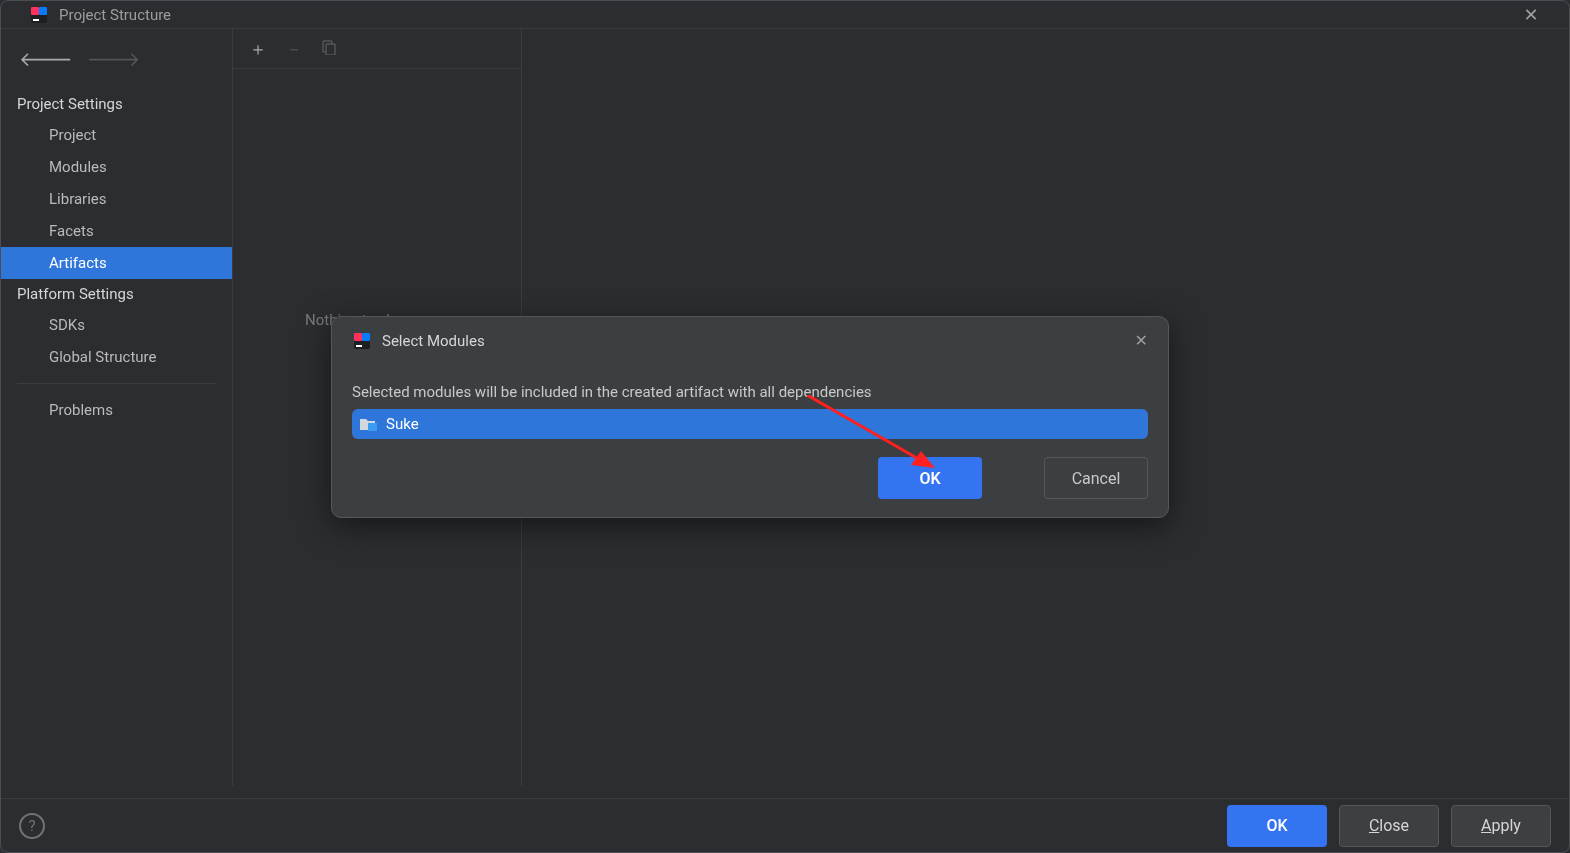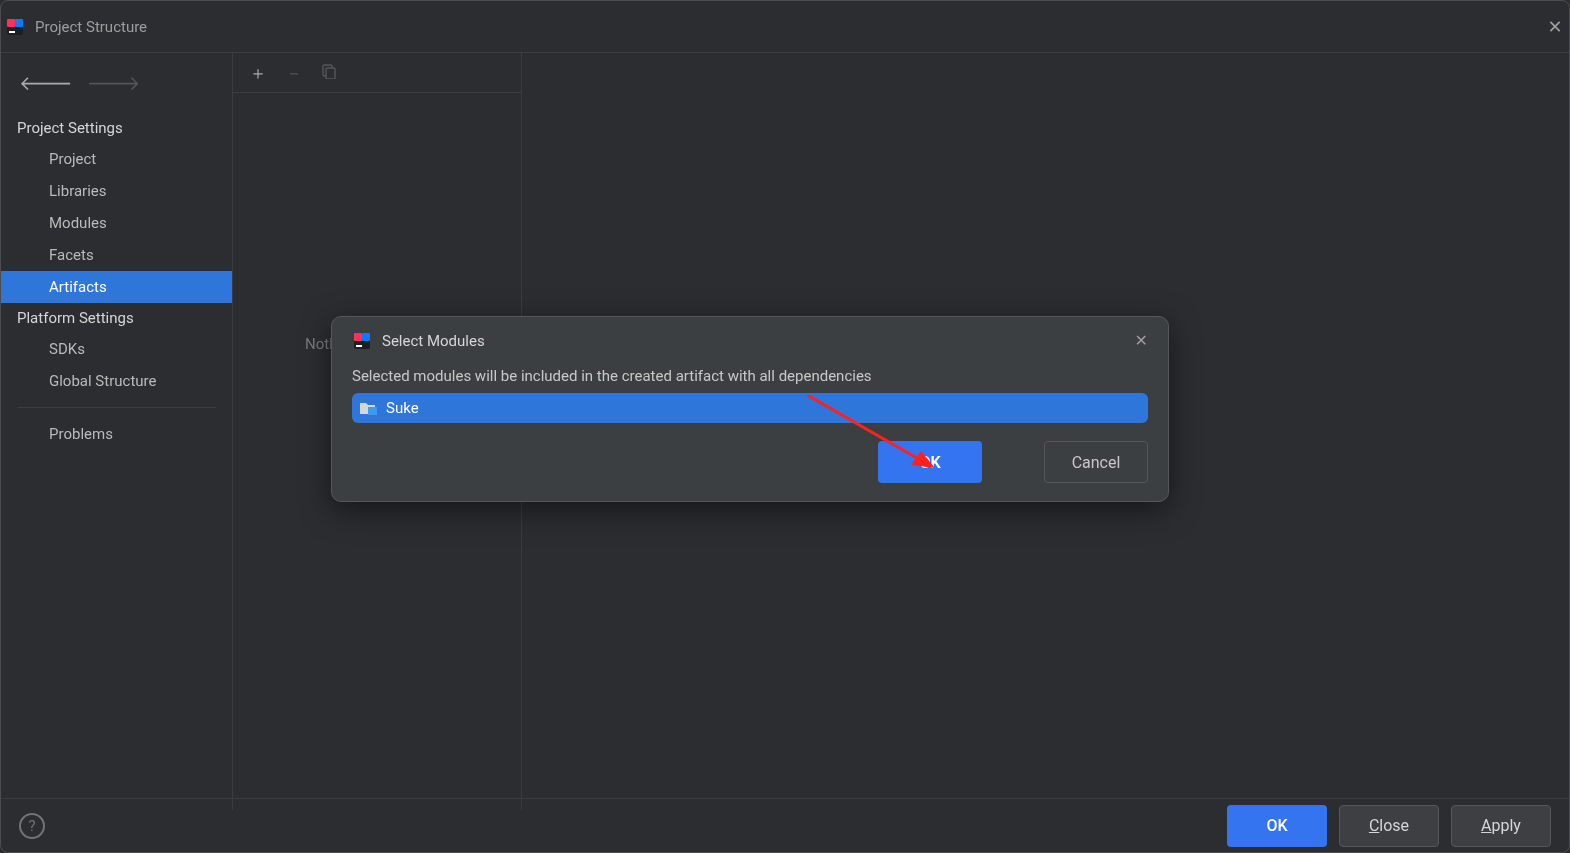--- a/index.html
+++ b/index.html
@@ -13,24 +13,24 @@
       color: #bababa;
       width: 1570px;
       height: 853px;
       overflow: hidden;
       position: relative;
       font-size: 14px;
       border: 1px solid #4a4d52;
       border-radius: 8px;
     }
     .titlebar {
-      height: 52px;
-      display: flex;
-      align-items: center;
-      padding: 0 4px;
+      height: 28px;
+      display: flex;
+      align-items: center;
+      padding: 0 28px;
       border-bottom: 1px solid #3a3c3f;
       justify-content: space-between;
     }
     .titlebar-left {
       display: flex;
       align-items: center;
       gap: 10px;
     }
     .app-icon {
       width: 20px;
@@ -188,21 +188,21 @@
       width: 838px;
       background: #3c3f41;
       border: 1px solid #555759;
       border-radius: 10px;
       box-shadow: 0 8px 30px rgba(0,0,0,0.5);
       padding: 14px 20px 18px;
     }
     .modal-header {
       display: flex;
       justify-content: space-between;
-      margin-bottom: 16px;
+      margin-bottom: 32px;
     }
     .modal-header-left {
       display: flex;
       align-items: center;
       gap: 10px;
     }
     .modal-title {
       color: #d6d6d6;
       font-size: 15px;
     }
@@ -281,22 +281,22 @@
 
 <div class="main-area">
 
   <div class="sidebar">
     <div class="nav-buttons">
       <span class="arrow-btn arrow-back">🡐</span>
       <span class="arrow-btn arrow-forward">🡒</span>
     </div>
     <div class="section-header">Project Settings</div>
     <div class="sidebar-item">Project</div>
+    <div class="sidebar-item">Modules</div>
     <div class="sidebar-item">Libraries</div>
-    <div class="sidebar-item">Modules</div>
     <div class="sidebar-item">Facets</div>
     <div class="sidebar-item selected">Artifacts</div>
     <div class="section-header">Platform Settings</div>
     <div class="sidebar-item">SDKs</div>
     <div class="sidebar-item">Global Structure</div>
     <hr class="sidebar-divider">
     <div class="sidebar-item">Problems</div>
   </div>
 
   <div class="content">

